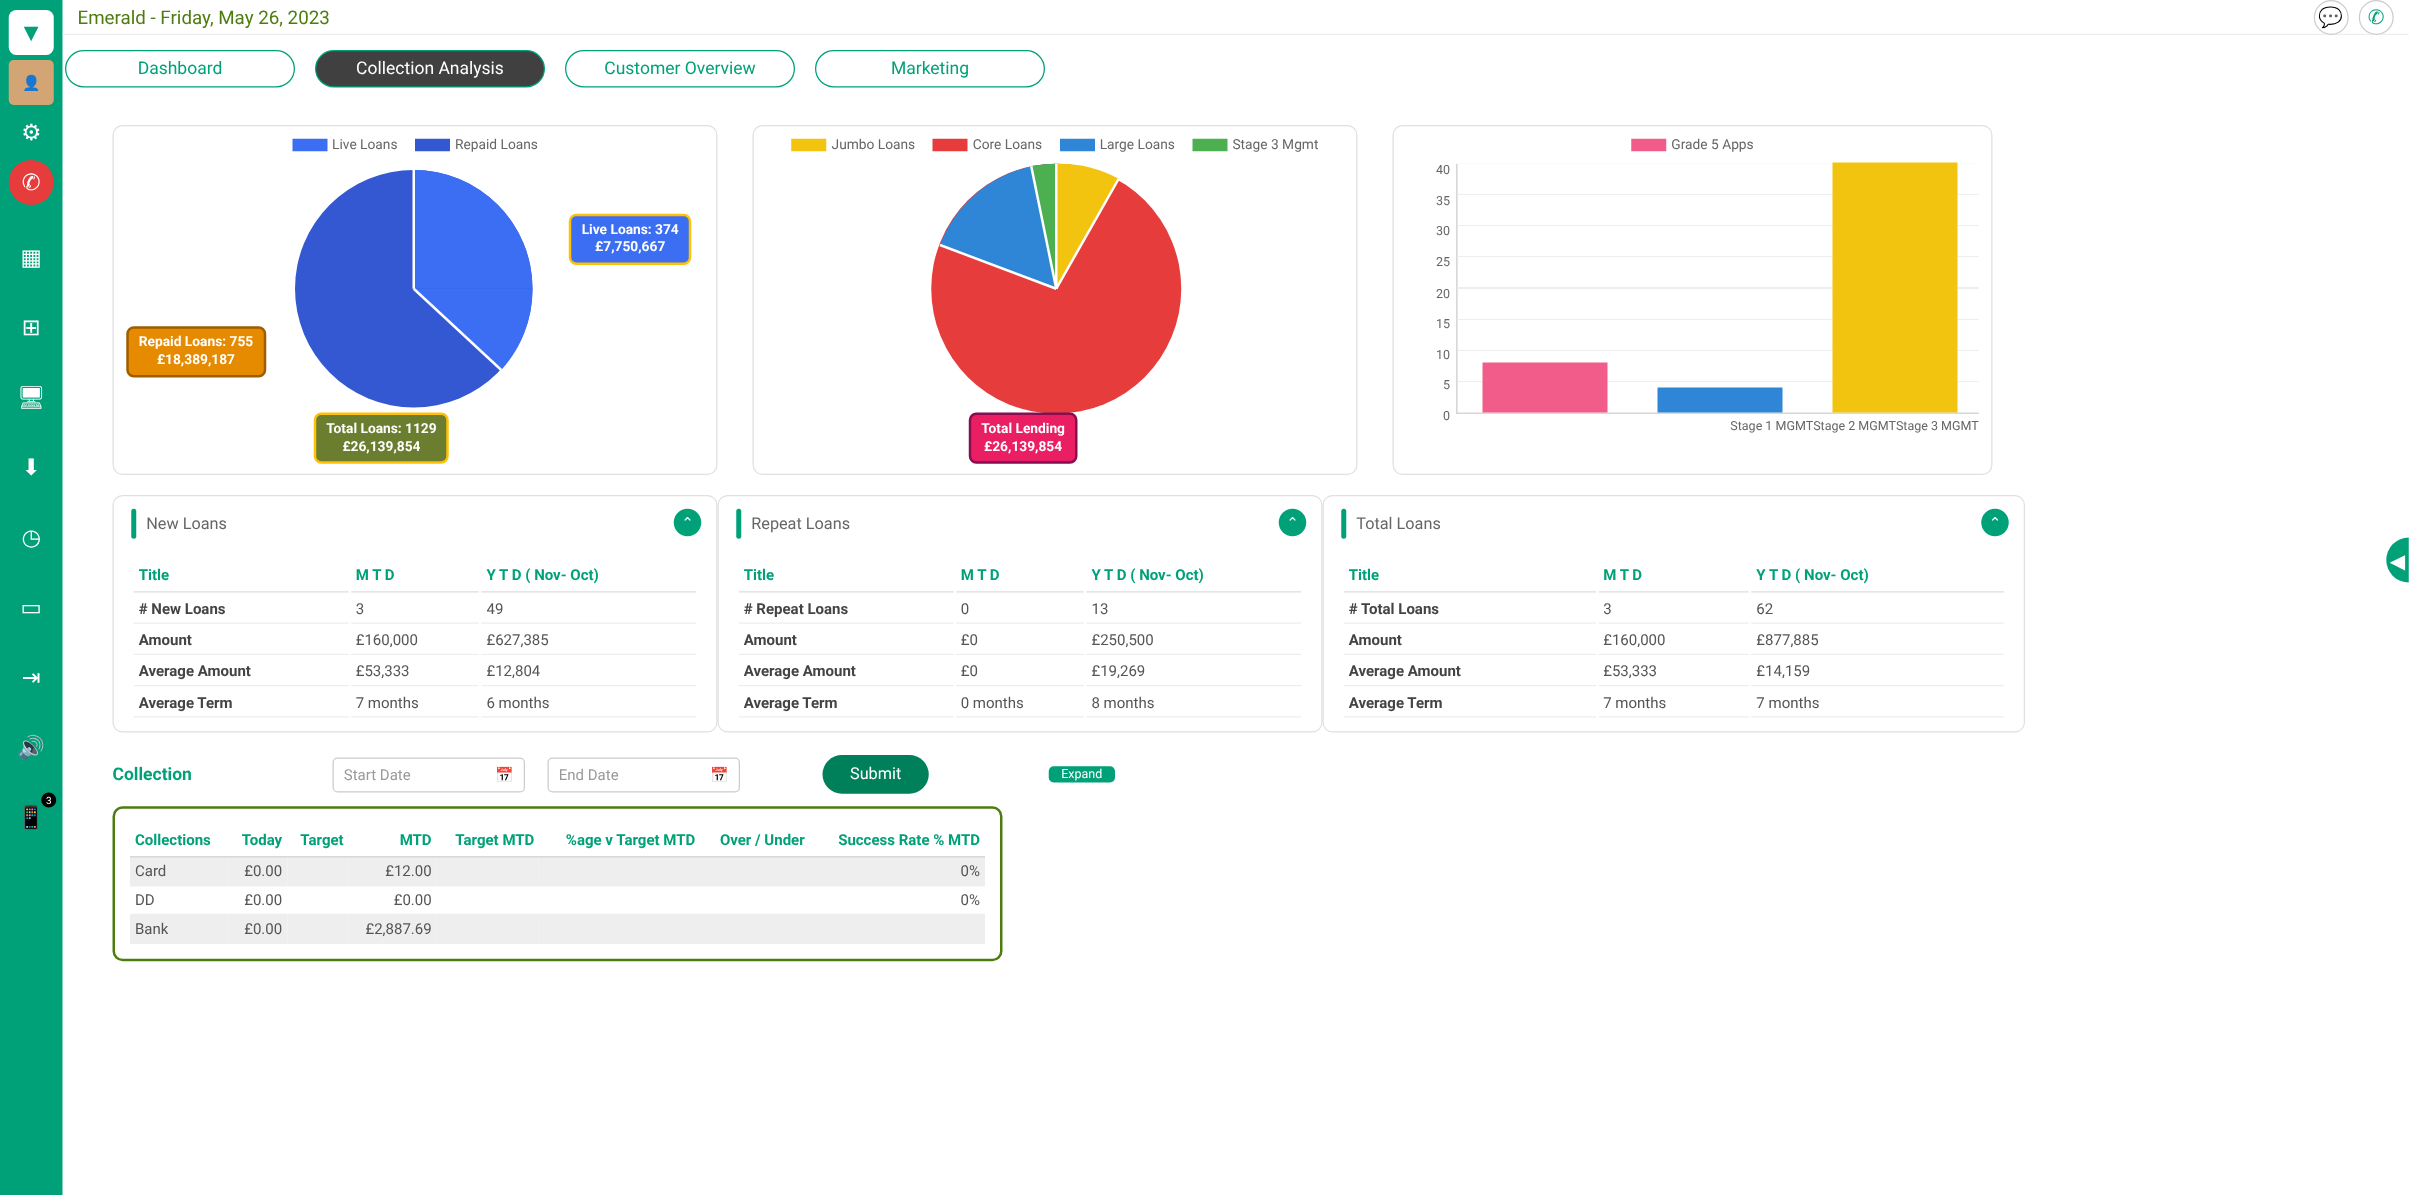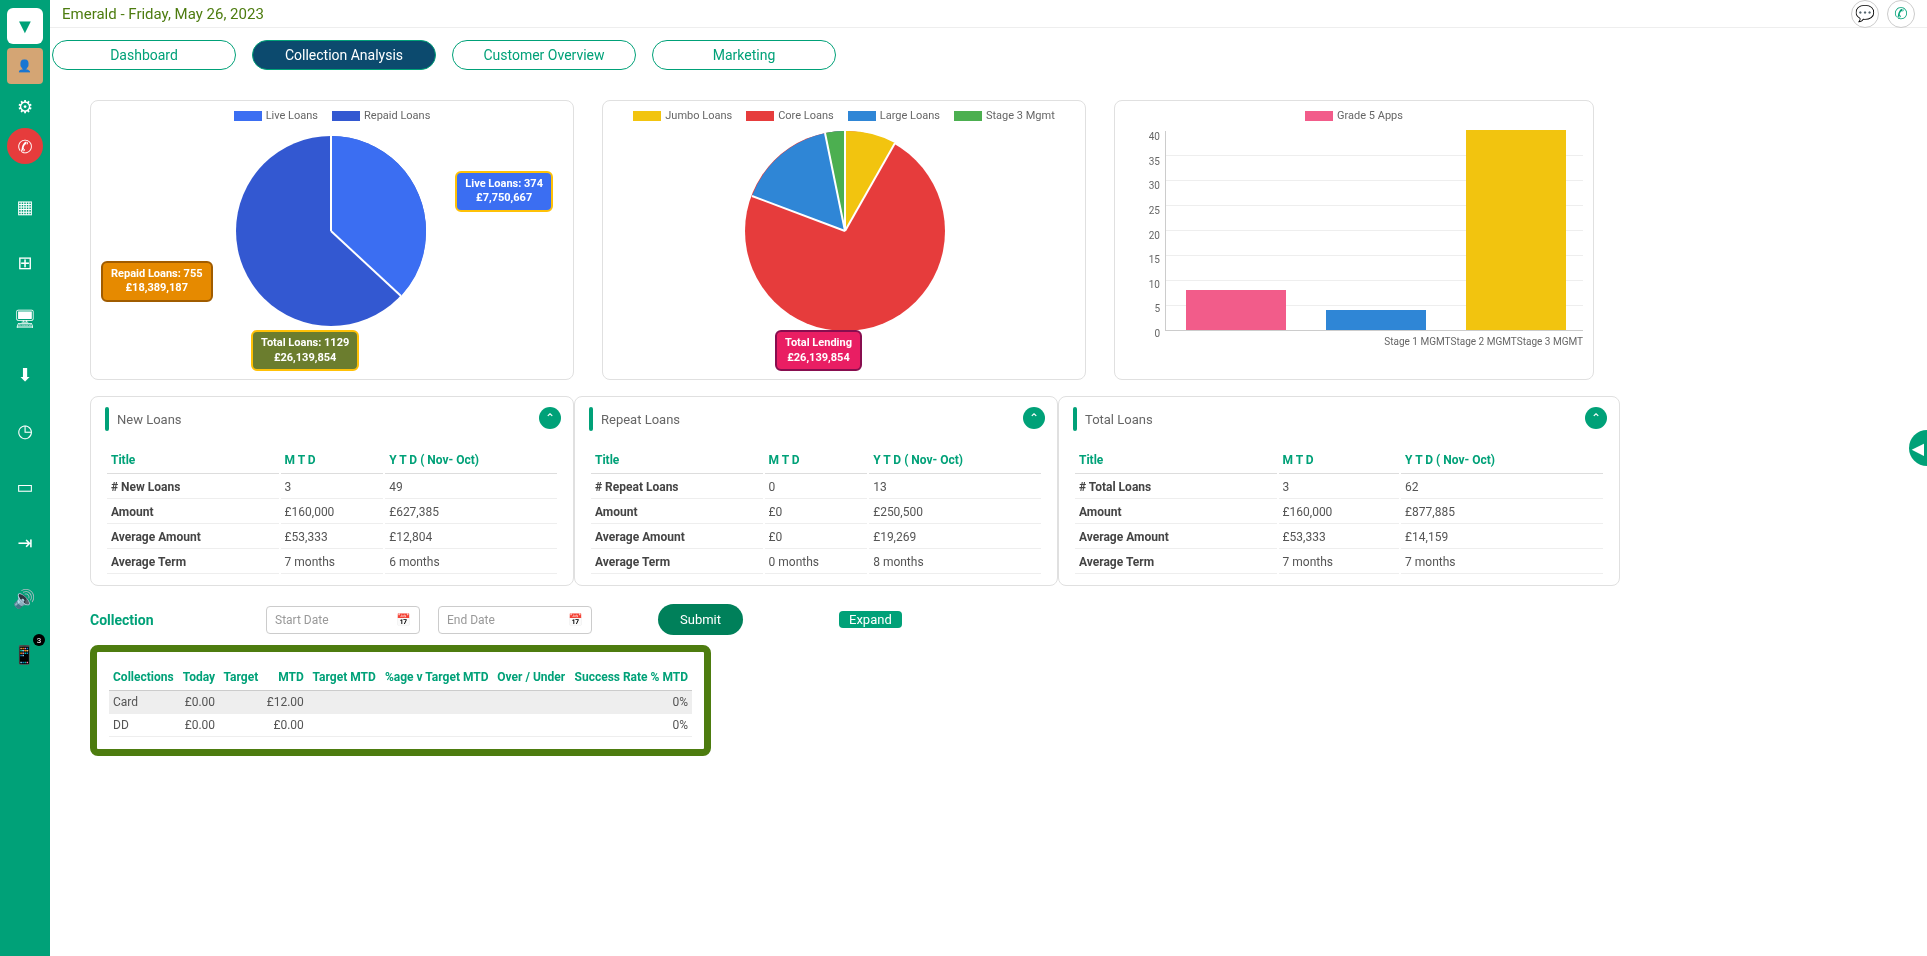--- a/index.html
+++ b/index.html
@@ -9,21 +9,21 @@
 .sb-icon{width:36px;height:36px;display:flex;align-items:center;justify-content:center;color:#fff;font-size:18px;border-radius:6px;position:relative;cursor:pointer}
 .sb-icon.red{background:#e63c3c;border-radius:50%}
 .sb-icon.img{background:#d4a574;border-radius:4px;font-size:12px}
 .sb-badge{position:absolute;top:-2px;right:-2px;background:#000;color:#fff;font-size:8px;border-radius:50%;width:12px;height:12px;display:flex;align-items:center;justify-content:center}
 .header{position:absolute;left:50px;top:0;right:0;height:28px;padding:4px 12px;display:flex;align-items:center;justify-content:space-between;border-bottom:1px solid #eee}
 .header-title{color:#4d7c0f;font-size:15px}
 .header-icons{display:flex;gap:8px}
 .hi{width:28px;height:28px;border:1px solid #ccc;border-radius:50%;display:flex;align-items:center;justify-content:center;color:#00a178;cursor:pointer}
 .tabs{position:absolute;left:52px;top:40px;display:flex;gap:16px}
 .tab{width:184px;height:30px;border:1px solid #00a178;border-radius:15px;display:flex;align-items:center;justify-content:center;color:#00a178;font-size:14px;cursor:pointer}
-.tab.active{background:#0c4a6e;color:#fff}
+.tab.active{background:#404040;color:#fff}
 .charts-row{position:absolute;left:90px;top:100px;display:flex;gap:28px}
 .chart-card{background:#fff;border:1px solid #e0e0e0;border-radius:8px;padding:8px;position:relative}
 .c1,.c2{width:484px;height:280px}
 .c3{width:480px;height:280px}
 .legend{display:flex;justify-content:center;gap:14px;font-size:11px;color:#666}
 .lg-sw{width:28px;height:10px;display:inline-block;margin-right:4px;vertical-align:middle}
 .callout{position:absolute;border:2px solid;border-radius:6px;padding:4px 8px;font-size:11px;font-weight:bold;text-align:center;color:#fff;line-height:1.3}
 .callout.blue{background:#3b6ef2;border-color:#ffc107}
 .callout.olive{background:#6b7d2e;border-color:#ffc107}
 .callout.orange{background:#e68a00;border-color:#a05c00}
@@ -41,22 +41,22 @@
 .mc-btn{position:absolute;right:12px;top:10px;width:22px;height:22px;background:#00a178;border-radius:50%;color:#fff;display:flex;align-items:center;justify-content:center;font-size:12px;cursor:pointer}
 .mc-table{width:100%;margin-top:14px;font-size:12px}
 .mc-table th{text-align:left;color:#00a178;font-weight:bold;padding:6px 4px;border-bottom:1px solid #ddd}
 .mc-table td{padding:4px;border-bottom:1px solid #eee;color:#555}
 .mc-table td:first-child{font-weight:bold;color:#444}
 .coll-section{position:absolute;left:90px;top:604px}
 .coll-header{display:flex;align-items:center;gap:18px;margin-bottom:10px}
 .coll-title{color:#00a178;font-weight:bold;font-size:14px;width:158px}
 .date-input{width:154px;height:28px;border:1px solid #ccc;border-radius:4px;padding:0 8px;font-size:12px;color:#999;background:#fff;display:flex;align-items:center;justify-content:space-between}
 .btn-submit{background:#00805a;color:#fff;border:none;border-radius:18px;padding:8px 22px;font-size:13px;cursor:pointer}
-.btn-expand{background:#00a178;color:#fff;border:none;border-radius:4px;padding:1px 10px;font-size:13px;cursor:pointer}
-.coll-card{width:621px;border:7px solid #4d7c0f;border-radius:8px;padding:12px;margin-top:0}
+.btn-expand{background:#00a178;color:#fff;border:none;border-radius:4px;padding:1px 10px;font-size:10px;cursor:pointer}
+.coll-card{width:712px;border:2px solid #4d7c0f;border-radius:8px;padding:12px;margin-top:0}
 .coll-table{width:100%;font-size:12px;border-collapse:collapse}
 .coll-table th{color:#00a178;font-weight:bold;text-align:right;padding:6px 4px;border-bottom:1px solid #ccc;vertical-align:bottom}
 .coll-table th:first-child{text-align:left}
 .coll-table td{padding:4px;text-align:right;color:#555;border-bottom:1px solid #eee}
 .coll-table td:first-child{text-align:left}
 .coll-table tr.shaded{background:#eee}
 .coll-table tr.total td{font-weight:bold;color:#333}
 .side-handle{position:absolute;right:0;top:430px;width:18px;height:36px;background:#00a178;border-radius:18px 0 0 18px;display:flex;align-items:center;justify-content:center;color:#fff;cursor:pointer}
 </style>
 </head>
@@ -331,18 +331,28 @@
           <tr class="">
             <td>DD</td>
             <td>£0.00</td>
             <td></td>
             <td>£0.00</td>
             <td></td>
             <td></td>
             <td></td>
             <td>0%</td>
           </tr>
+          <tr class="shaded ">
+            <td>Bank</td>
+            <td>£0.00</td>
+            <td></td>
+            <td>£2,887.69</td>
+            <td></td>
+            <td></td>
+            <td></td>
+            <td></td>
+          </tr>
         </tbody>
       </table>
   </div>
 </div>
 
 <div class="side-handle">◀</div>
 
 </body></html>

